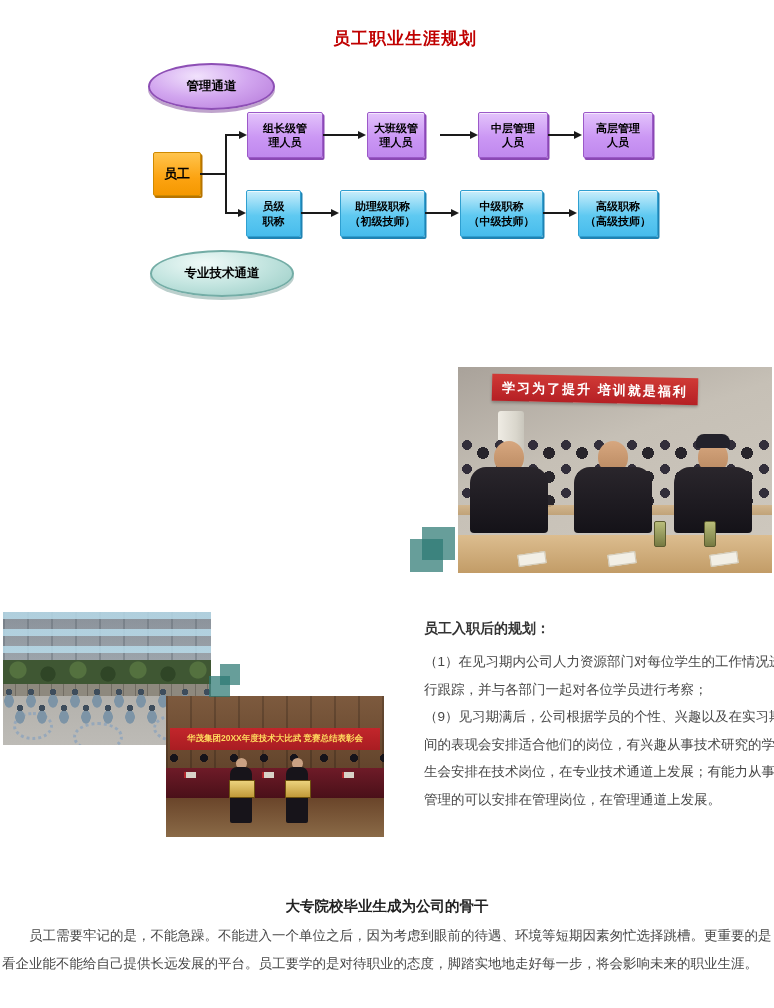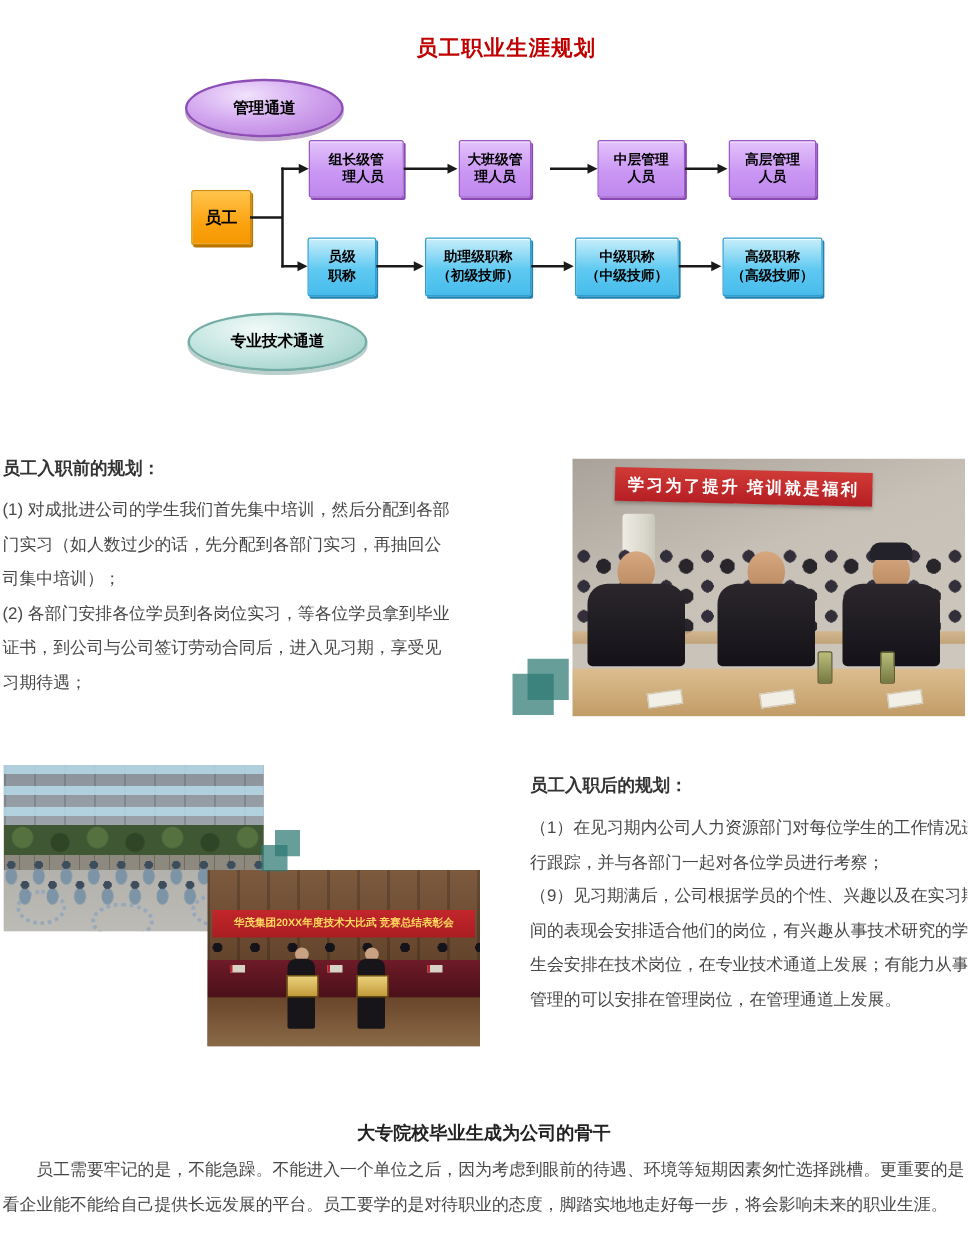--- a/index.html
+++ b/index.html
@@ -23,21 +23,21 @@
   .fbox{position:absolute;display:flex;align-items:center;justify-content:center;text-align:center;
         font-weight:bold;font-size:11px;line-height:1.3;color:#000;white-space:pre-line;
         border-radius:2px;box-sizing:border-box;}
   .fbox.emp{left:153px;top:152px;width:48px;height:44px;font-size:13px;
         background:linear-gradient(180deg,#ffc44d,#fca311 60%,#f59800);
         border:1.5px solid #cf8a00;box-shadow:1.5px 2px 0 #b77400;}
   .fbox.mg{background:linear-gradient(180deg,#e3c3fb 0%,#cb97f4 55%,#bf88ee 100%);
         border:1px solid #9b59c8;box-shadow:1.5px 2px 0 #8a48b4, inset 0 1px 0 rgba(255,255,255,.6);}
   .fbox.tc{background:linear-gradient(180deg,#c9eefb 0%,#5ec9f1 55%,#47bcec 100%);
         border:1px solid #2f9fd0;box-shadow:1.5px 2px 0 #1f83b3, inset 0 1px 0 rgba(255,255,255,.7);}
-  .mg1{left:247px;top:112px;width:76px;height:46px;text-align:right;}
+  .mg1{left:247px;top:112px;width:76px;height:46px;}
   .mg2{left:367px;top:112px;width:58px;height:46px;}
   .mg3{left:478px;top:112px;width:70px;height:46px;}
   .mg4{left:583px;top:112px;width:70px;height:46px;}
   .tc1{left:246px;top:190px;width:55px;height:47px;}
   .tc2{left:340px;top:190px;width:85px;height:47px;}
   .tc3{left:460px;top:190px;width:83px;height:47px;}
   .tc4{left:578px;top:190px;width:80px;height:47px;}
 
   .h2{position:absolute;height:2px;background:#1a1a1a;}
   .v2{position:absolute;width:2px;background:#1a1a1a;}
@@ -181,25 +181,20 @@
     <div class="ah" style="left:574px;top:131px;"></div>
 
     <div class="h2" style="left:301px;top:212px;width:31px;"></div>
     <div class="ah" style="left:331px;top:209px;"></div>
     <div class="h2" style="left:425px;top:212px;width:27px;"></div>
     <div class="ah" style="left:451px;top:209px;"></div>
     <div class="h2" style="left:543px;top:212px;width:27px;"></div>
     <div class="ah" style="left:569px;top:209px;"></div>
   </div>
 
-  <div class="sec pre">
-    <h3 class="sec-heading">员工入职前的规划：</h3>
-    <p>(1) 对成批进公司的学生我们首先集中培训，然后分配到各部门实习（如人数过少的话，先分配到各部门实习，再抽回公司集中培训）；</p>
-    <p>(2) 各部门安排各位学员到各岗位实习，等各位学员拿到毕业证书，到公司与公司签订劳动合同后，进入见习期，享受见习期待遇；</p>
-  </div>
 
   <div class="photo classroom">
     <div class="cls-banner">学习为了提升 培训就是福利</div>
     <div class="cls-ac"></div>
     <div class="cls-crowd"></div>
     <div class="cls-desk2"></div>
     <div class="fgp" style="left:8px;">
       <div class="fgp-head"></div>
       <div class="fgp-body"></div>
     </div>

